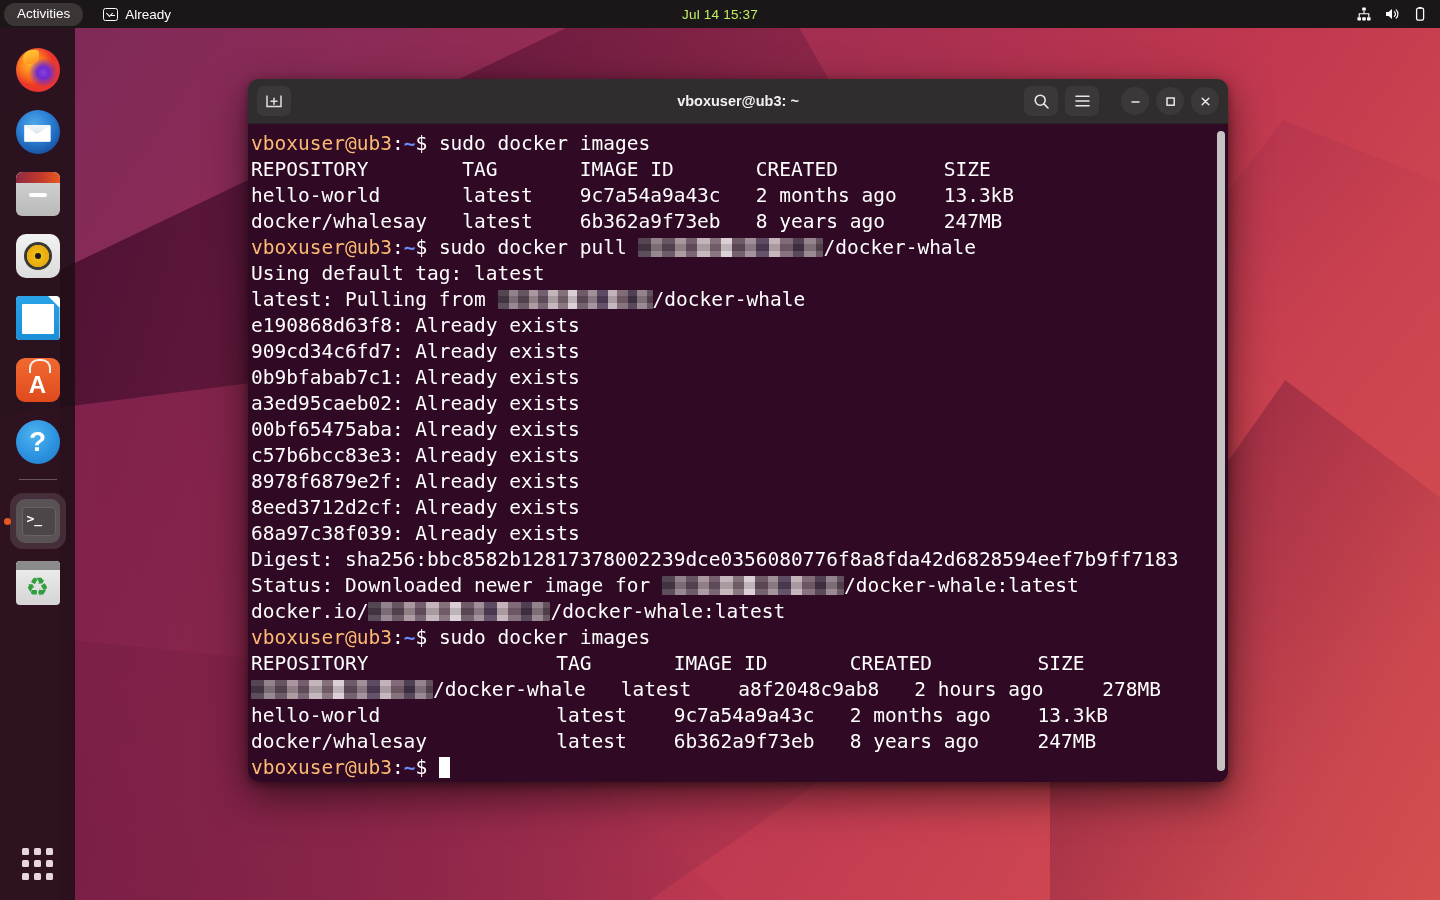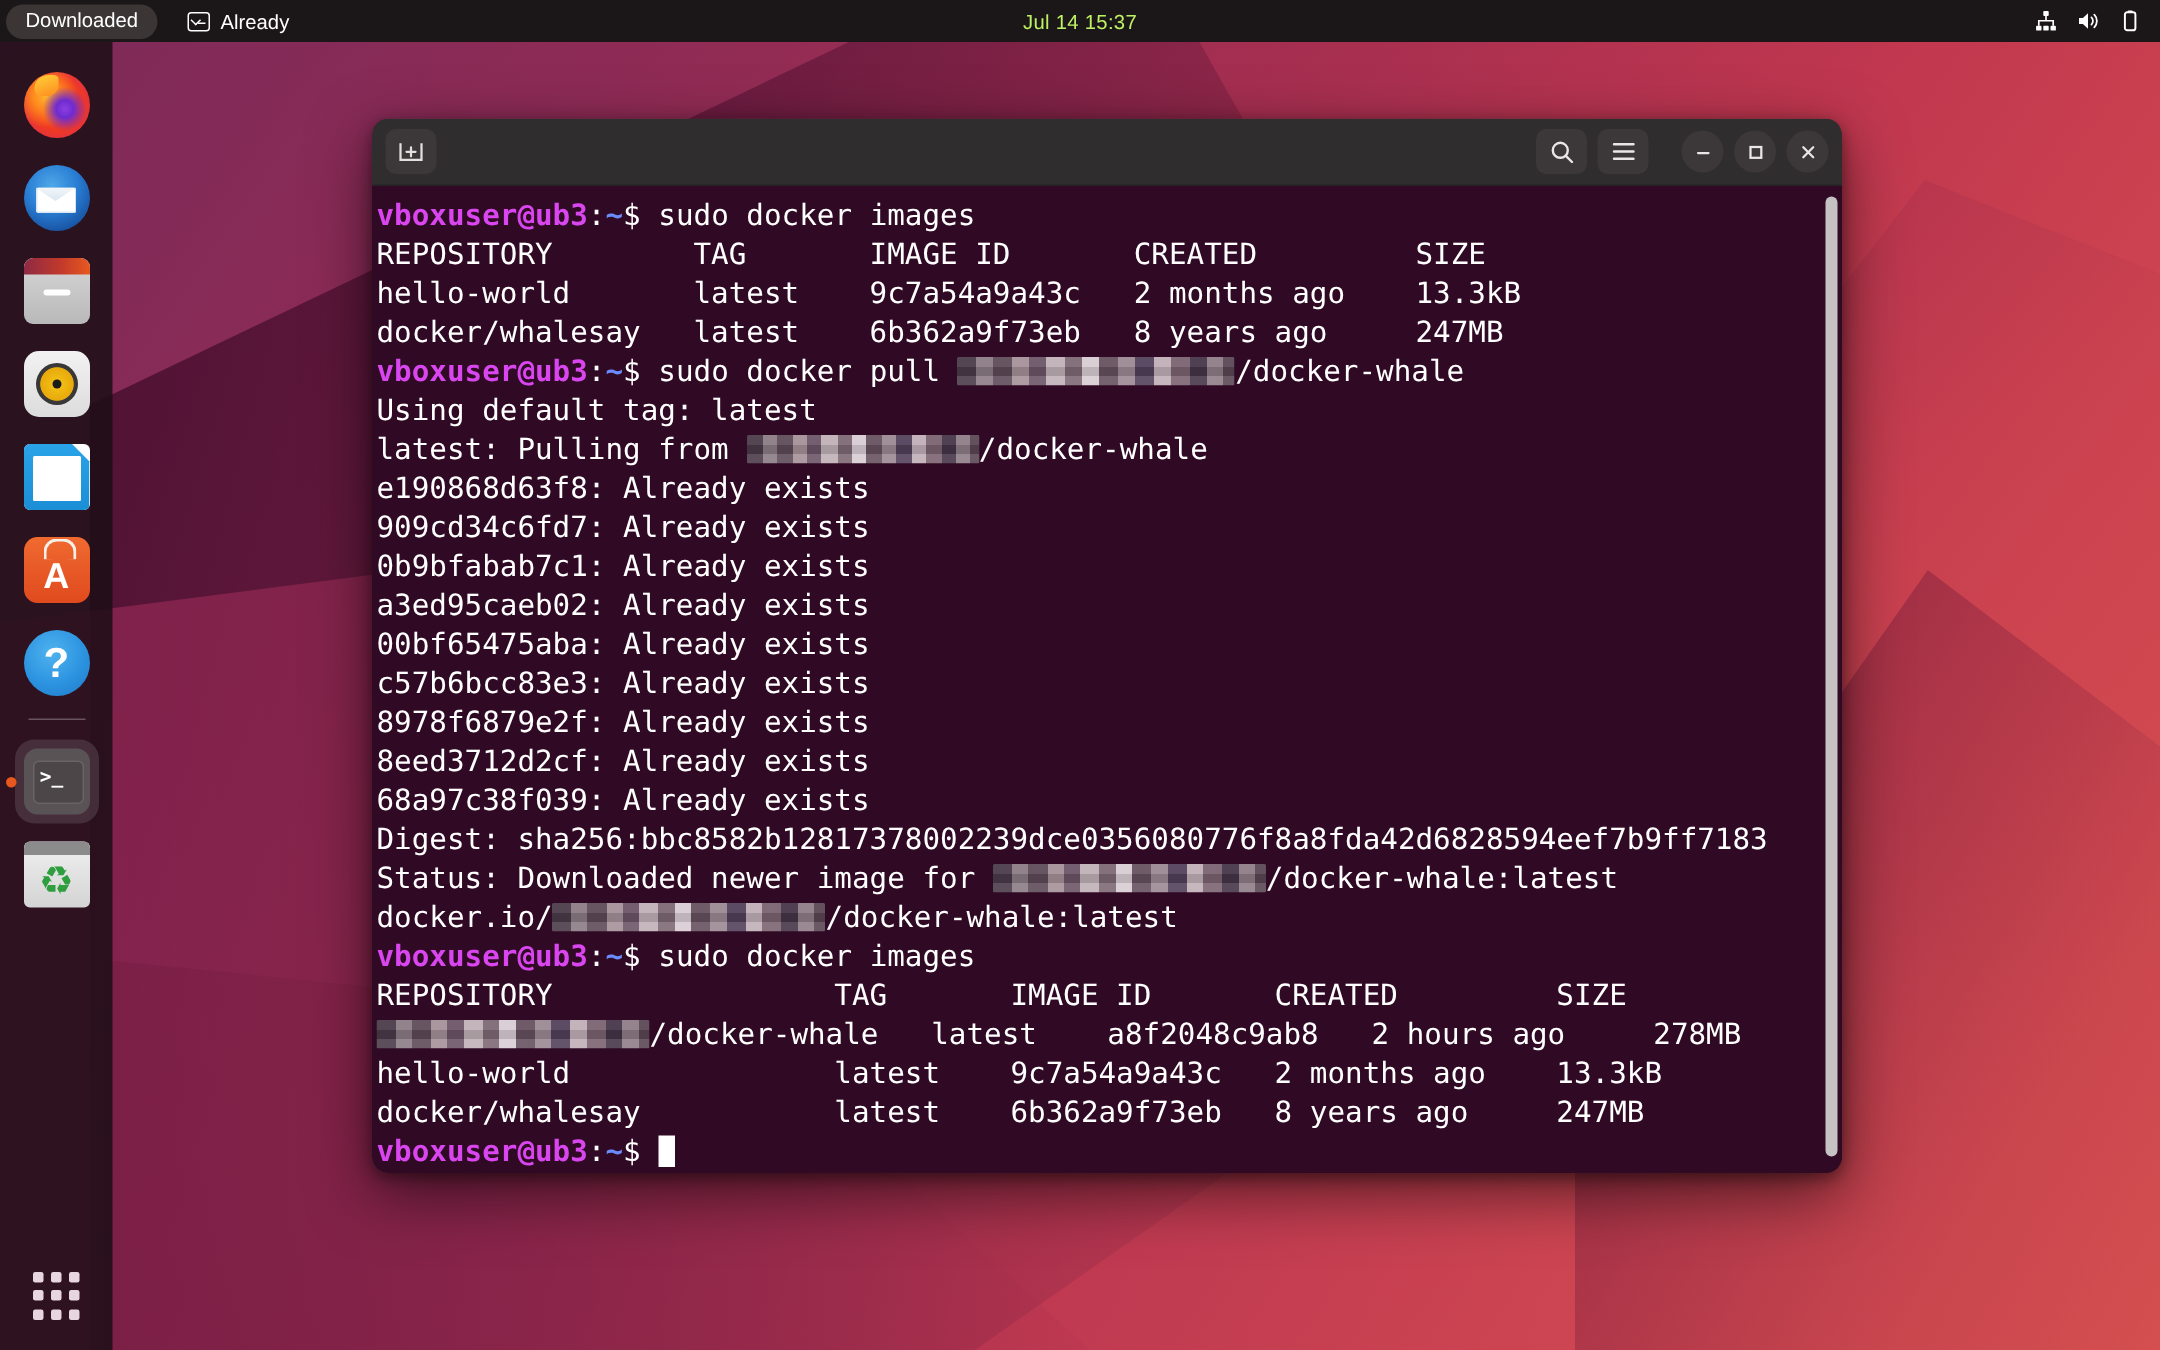--- a/index.html
+++ b/index.html
@@ -240,21 +240,21 @@
   #term-body {
     height:658px; background:#300a24; position:relative; overflow:hidden;
     padding:7px 0 0 2px;
   }
   #term-text {
     font-family:"DejaVu Sans Mono", monospace;
     font-size:19.5px; line-height:26px; color:#ffffff;
     white-space:pre; padding-left:1px;
   }
   .line { height:26px; white-space:pre; }
-  .grn { color:#d946ef; font-weight:bold; }
+  .grn { color:#fdba74; font-weight:normal; }
   .blu { color:#6a8cff; font-weight:bold; }
   .wht { color:#ffffff; }
   .redact {
     display:inline-block; height:19px; vertical-align:-3px; border-radius:1px;
     background-image:
       linear-gradient(90deg,
         #4a3a48 0 7%, #8b7b84 7% 13%, #5d4a58 13% 20%, #a59098 20% 26%,
         #6b5466 26% 32%, #bfb0b6 32% 39%, #7d6874 39% 45%, #d8ccd2 45% 51%,
         #66505f 51% 58%, #9b8892 58% 64%, #52405a 64% 71%, #c0aeb6 71% 77%,
         #7a6270 77% 84%, #453448 84% 90%, #8e7c86 90% 96%, #5a4654 96% 100%),
@@ -278,21 +278,21 @@
 
 <div id="desktop">
   <div class="facet f1"></div>
   <div class="facet f2"></div>
   <div class="facet f4"></div>
   <div class="facet f3"></div>
   <div class="facet f5"></div>
 </div>
 
 <div id="topbar">
-  <div id="activities">Downloaded</div>
+  <div id="activities">Activities</div>
 
   <div id="app-menu">
     <span class="term-mini"></span>
     <span>Already</span>
   </div>
 
   <div id="clock">Jul 14 15:37</div>
 
   <div id="tray">
     <span class="tray-ico">
@@ -369,20 +369,21 @@
 <div id="term-window">
 
   <div id="term-header">
     <div id="newtab-box">
       <svg width="20" height="18" viewBox="0 0 20 18">
         <path d="M3 3.5V14.5H17V3.5" stroke="#e2dfdf" stroke-width="1.5" fill="none"></path>
         <path d="M10 6.2v6M7 9.2h6" stroke="#e2dfdf" stroke-width="1.5" stroke-linecap="round"></path>
       </svg>
     </div>
 
+    <div id="term-title">vboxuser@ub3: ~</div>
 
     <div id="hdr-right">
       <div class="hdr-btn">
         <svg width="17" height="17" viewBox="0 0 17 17">
           <circle cx="7.2" cy="7.2" r="5" fill="none" stroke="#e8e6e6" stroke-width="1.6"></circle>
           <path d="M10.9 10.9L15 15" stroke="#e8e6e6" stroke-width="1.6" stroke-linecap="round"></path>
         </svg>
       </div>
       <div class="hdr-btn">
         <svg width="17" height="14" viewBox="0 0 17 14">

